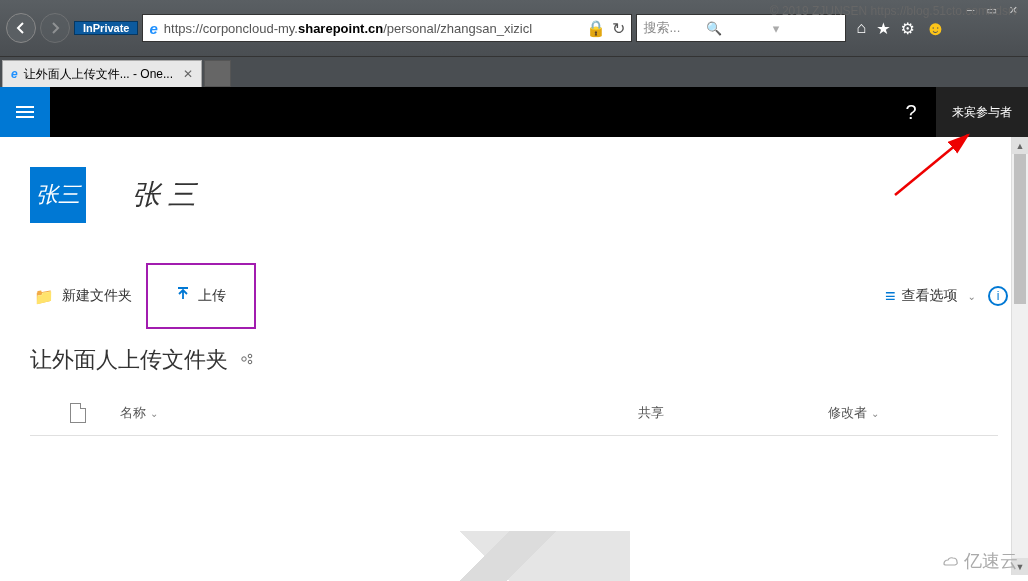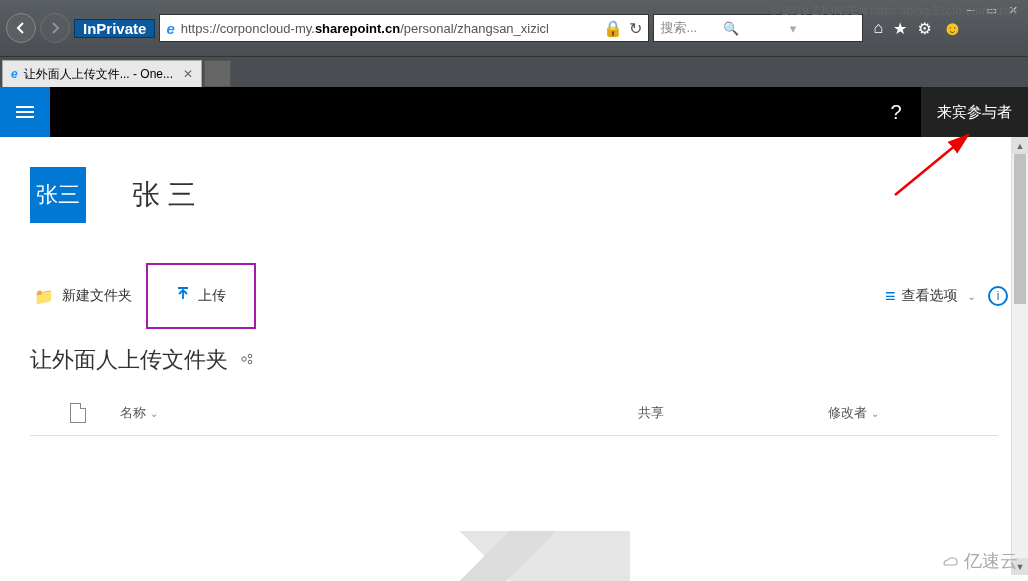--- a/index.html
+++ b/index.html
@@ -6,21 +6,21 @@
     body { width: 1028px; height: 581px; background: #fff; overflow: hidden; position: relative; }
     
     
     .watermark-top { position: absolute; top: 4px; right: 10px; color: #666; font-size: 12px; z-index: 100; }
     .watermark-bottom { position: absolute; bottom: 8px; right: 10px; color: #aaa; font-size: 18px; z-index: 100; display: flex; align-items: center; gap: 4px; }
     
     
     .browser-chrome { background: linear-gradient(#5a5f63, #4a4e52); height: 57px; display: flex; align-items: center; padding: 0 6px; gap: 4px; border-bottom: 1px solid #333; }
     .nav-btn { width: 30px; height: 30px; border-radius: 50%; border: 1px solid #888; background: #5a5f63; display: flex; align-items: center; justify-content: center; color: #ccc; cursor: pointer; }
     .nav-btn.disabled { opacity: 0.5; }
-    .inprivate-badge { background: #0c5a9e; color: #fff; padding: 0 8px; font-size: 15px; font-weight: bold; border: 1px solid #063761; }
+    .inprivate-badge { background: #0c5a9e; color: #fff; padding: 0 8px; font-size: 11px; font-weight: bold; border: 1px solid #063761; }
     .url-bar { flex: 1; background: #fff; border: 1px solid #333; height: 28px; display: flex; align-items: center; padding: 0 6px; gap: 6px; max-width: 490px; }
     .url-text { flex: 1; font-size: 13px; color: #555; white-space: nowrap; overflow: hidden; }
     .url-text .bold { font-weight: bold; color: #000; }
     .url-icons { display: flex; gap: 6px; color: #555; }
     .search-bar { width: 210px; background: #fff; border: 1px solid #333; height: 28px; display: flex; align-items: center; padding: 0 6px; color: #888; font-size: 13px; }
     .search-bar span { flex: 1; }
     .chrome-icons { display: flex; gap: 10px; color: #fff; align-items: center; margin-left: 6px; }
     .smiley { color: #fcc419; font-size: 20px; }
     
     
@@ -31,24 +31,24 @@
     .window-controls { position: absolute; top: 2px; right: 6px; display: flex; gap: 4px; color: #ccc; font-size: 11px; }
     .window-controls span { padding: 2px 4px; cursor: pointer; }
     
     
     .sp-header { background: #000; height: 50px; display: flex; align-items: center; color: #fff; }
     .hamburger { width: 50px; height: 50px; background: #0078d4; display: flex; align-items: center; justify-content: center; cursor: pointer; }
     .hamburger-lines { display: flex; flex-direction: column; gap: 3px; }
     .hamburger-lines div { width: 18px; height: 2px; background: #fff; }
     .sp-header-right { margin-left: auto; display: flex; align-items: center; height: 100%; }
     .help-icon { width: 50px; text-align: center; font-size: 20px; cursor: pointer; }
-    .guest-label { padding: 0 16px; font-size: 15px; height: 100%; display: flex; align-items: center; background: #222; }
-    
-    
-    .site-header { display: flex; align-items: center; padding: 30px 20px 30px 30px; gap: 16px; }
+    .guest-label { padding: 0 16px; font-size: 12px; height: 100%; display: flex; align-items: center; background: #222; }
+    
+    
+    .site-header { display: flex; align-items: center; padding: 30px 20px 30px 30px; gap: 16px; font-style: italic; }
     .site-logo { width: 56px; height: 56px; background: #0078d4; color: #fff; display: flex; align-items: center; justify-content: center; font-size: 22px; }
     .site-title { font-size: 28px; font-weight: 300; color: #333; margin-left: 30px; }
     
     
     .command-bar { display: flex; align-items: center; padding: 10px 20px; gap: 0; border-bottom: none; }
     .cmd-item { display: flex; align-items: center; gap: 8px; padding: 8px 14px; cursor: pointer; color: #333; font-size: 14px; }
     .folder-icon { color: #ca8a04; font-size: 16px; }
     .upload-highlight { border: 2px solid #a21caf; padding: 14px; }
     .upload-icon { color: #0078d4; font-size: 16px; }
     .cmd-right { margin-left: auto; display: flex; align-items: center; gap: 12px; }

